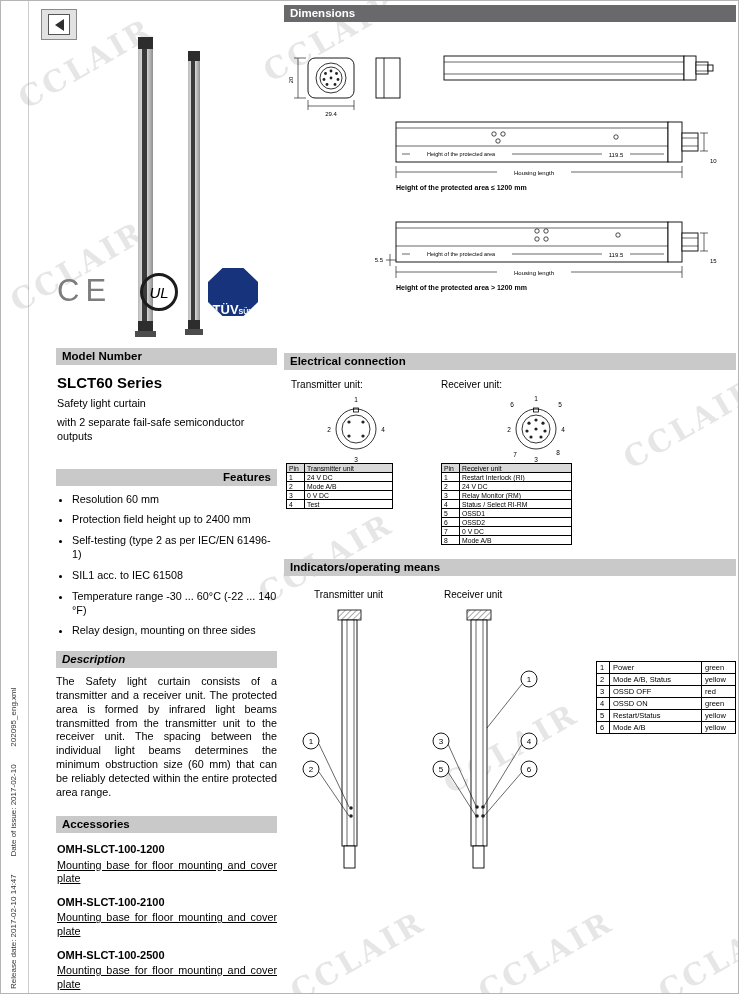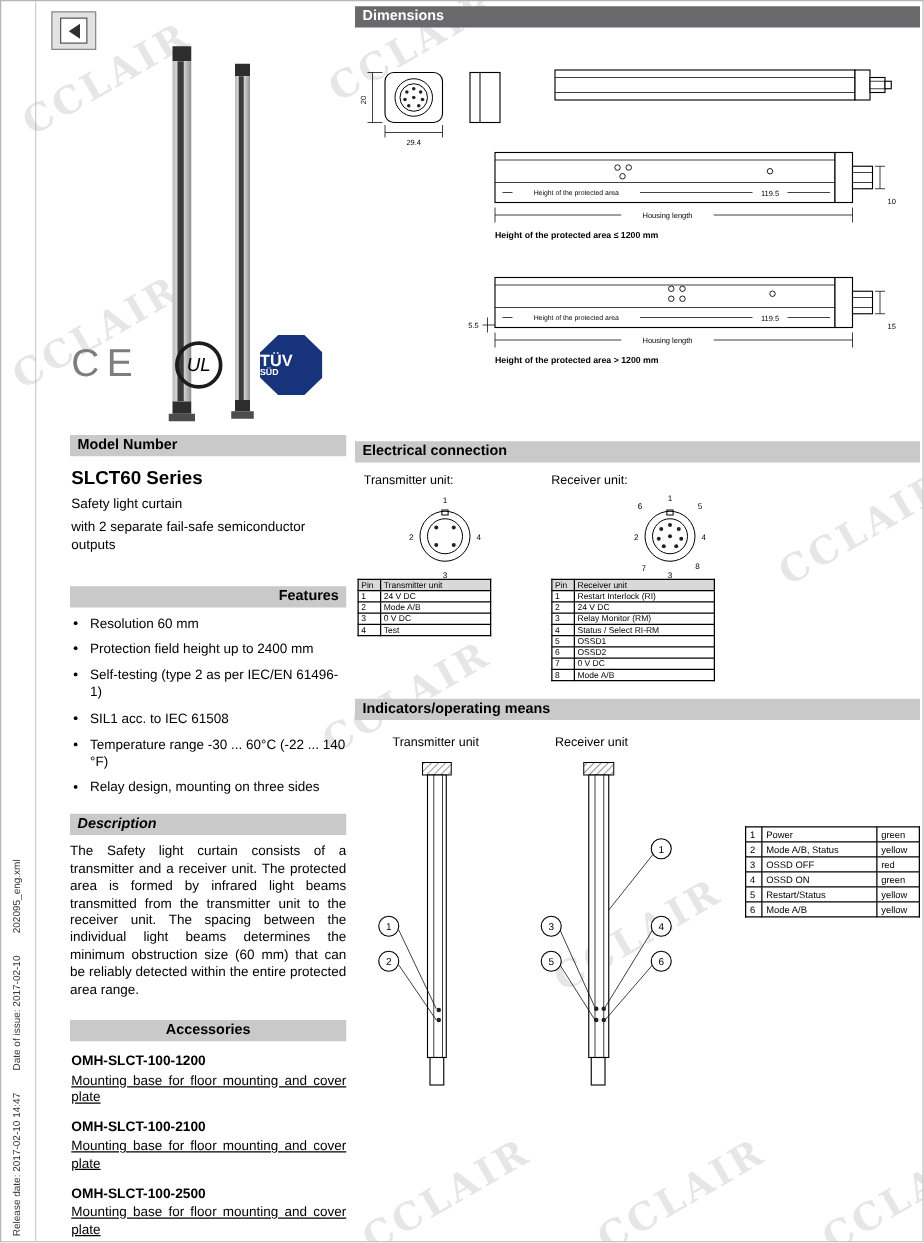--- a/index.html
+++ b/index.html
@@ -39,35 +39,35 @@
   .d2 { left:187px; top:50px; width:12px; height:278px; }
   .d2 .stripe { left:3px; width:4px; }
 
   
   .ce { position:absolute; left:56px; top:272px; font-size:31px; color:#7d7d7d; letter-spacing:6px; }
   .ul-mark { position:absolute; left:139px; top:272px; width:38px; height:38px; border:3px solid #1c1c1c;
         border-radius:50%; display:flex; align-items:center; justify-content:center;
         font-weight:normal; font-style:italic; font-size:15px; }
   .tuv { position:absolute; left:207px; top:267px; width:50px; height:48px; background:#16337b;
         clip-path:polygon(29% 0%,71% 0%,100% 29%,100% 71%,71% 100%,29% 100%,0% 71%,0% 29%);
-        color:#fff; display:flex; flex-direction:column; align-items:flex-start; justify-content:center; }
+        color:#fff; display:flex; flex-direction:row; align-items:flex-end; justify-content:center; }
   .tuv .l1 { font-weight:bold; font-size:13px; line-height:13px; }
   .tuv .l2 { font-weight:bold; font-size:7px; line-height:8px; }
 
   
   .hbar { background:#c9c9c9; color:#000; font-weight:bold; font-size:11.5px;
         padding:2px 6px; height:17px; line-height:13px; }
   .hbar.dark { background:#69696b; color:#fff; }
 
   
   .left-col { position:absolute; left:55px; top:347px; width:221px; font-size:10.8px; line-height:1.28; }
   .series { font-weight:bold; margin:8px 0 5px 1px; font-size:15px; }
   .prod { margin:0 0 5px 1px; }
   .subtitle { margin:0 0 0 1px; }
-  .mt24 { margin-top:25px;text-align:right; } .mt12 { margin-top:13px;font-style:italic; } .mt16 { margin-top:17px;text-align:center; }
+  .mt24 { margin-top:25px;text-align:right; } .mt12 { margin-top:13px;font-style:italic; } .mt16 { margin-top:17px; }
   ul.feat { margin:7px 0 0 0; padding-left:16px; }
   ul.feat li { margin-bottom:7px; }
   p.desc { margin-top:7px; text-align:justify; }
   .acc { margin-bottom:9px; }
   .acc-code { font-weight:bold; margin:0 0 2px 1px; font-size:11px; }
   .acc-desc { margin-left:1px; text-align:justify;text-decoration:underline; }
   .acc-first { margin-top:9px; }
 
   
   .dim-sec { position:absolute; left:283px; top:4px; width:452px; }

